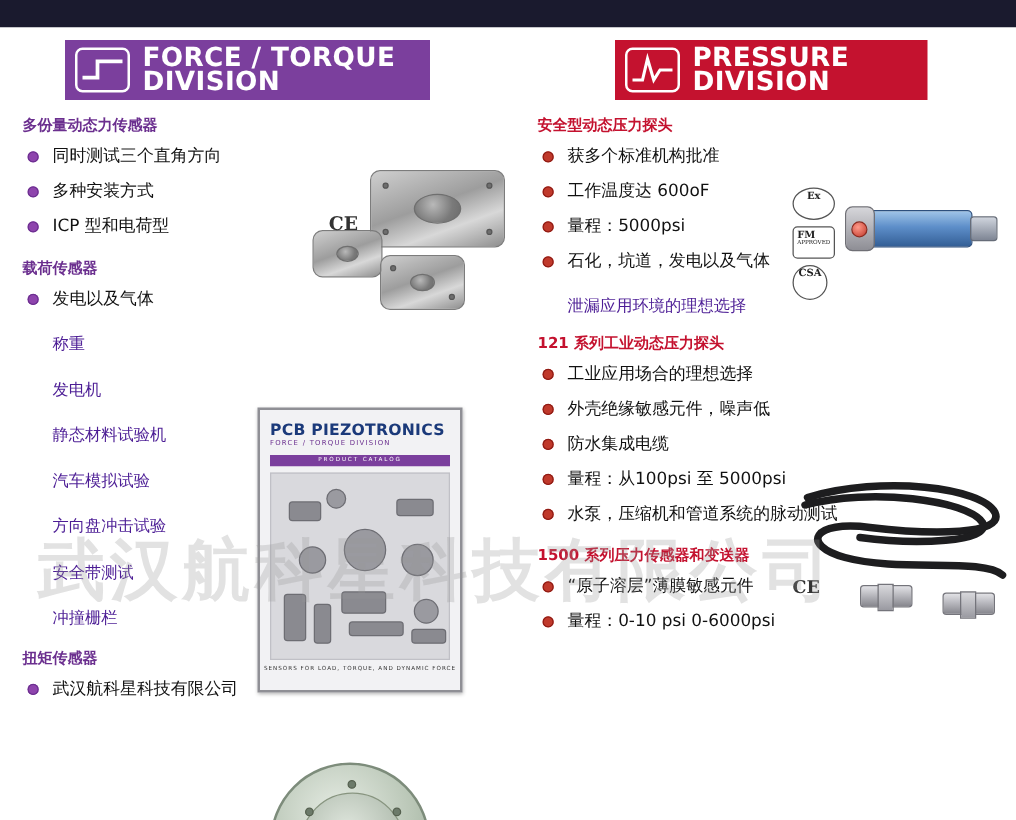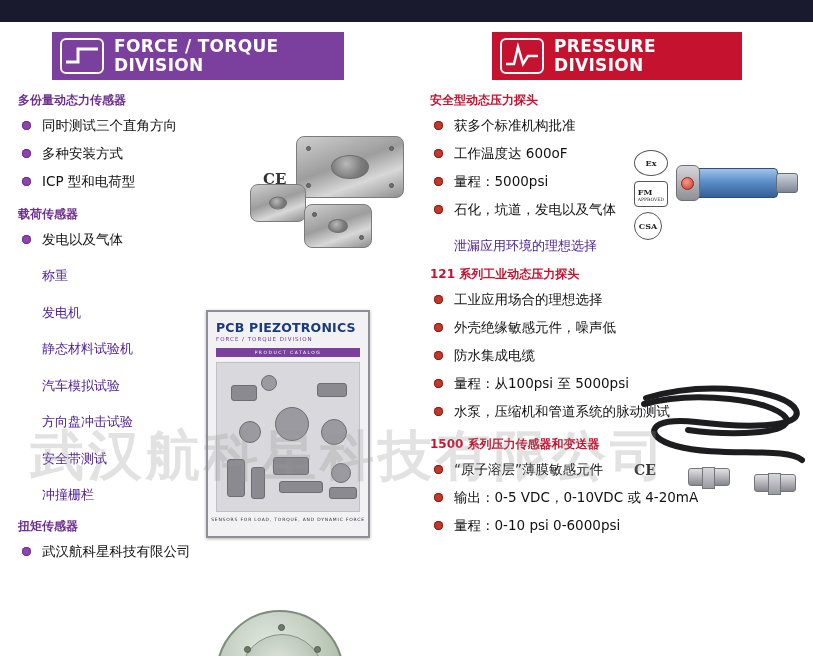--- a/index.html
+++ b/index.html
@@ -19,21 +19,21 @@
     position:absolute; height:48px; display:flex; align-items:center;
     padding-left:8px; color:#ffffff;
   }
   .banner.ft { left:52px; top:10px; width:292px; background:#7b3f9d; }
   .banner.pr { left:492px; top:10px; width:250px; background:#c4122f; }
   .banner .logo {
     width:44px; height:36px; border:2px solid #ffffff; border-radius:6px;
     margin-right:10px; flex:none; position:relative; background:transparent;
   }
   .banner .logo svg { position:absolute; left:0; top:0; }
-  .banner .btext { font-weight:bold; font-size:17px; line-height:19px; letter-spacing:0.3px; }
+  .banner .btext { font-weight:bold; font-size:21px; line-height:19px; letter-spacing:0.3px; }
   .banner .btext .l2 { display:block; }
 
   
   .col-left { position:absolute; left:18px; top:70px; width:420px; }
   .col-right { position:absolute; left:430px; top:70px; width:380px; }
 
   h2.sec {
     font-size:12px; font-weight:bold; margin:0 0 8px 0;
     font-family:"DejaVu Sans","Liberation Sans",sans-serif;
   }
@@ -78,21 +78,21 @@
     position:absolute; width:5px; height:5px; border-radius:50%;
     background:#6e6e6e; border:1px solid #565656;
   }
   .ce-mark {
     position:absolute; left:21px; top:48px; font-size:15px; font-weight:bold;
     color:#333; font-family:"DejaVu Serif","Liberation Serif",serif;
   }
 
   
   .catalog {
-    position:absolute; left:206px; top:288px; width:164px; height:228px;
+    position:absolute; left:206px; top:304px; width:164px; height:228px;
     background:#f2f2f4; border:2px solid #8f8f95;
     box-shadow:0 1px 3px rgba(0,0,0,0.3);
     overflow:hidden;
   }
   .catalog .cat-head { padding:8px 6px 2px 8px; }
   .catalog .cat-logo { font-size:12.5px; font-weight:bold; color:#1b3a7a; letter-spacing:0.2px; }
   .catalog .cat-sub { font-size:5.5px; color:#6b2f8f; letter-spacing:1px; margin-top:1px; }
   .catalog .cat-band {
     margin:4px 8px 0 8px; height:9px; background:#7b3f9d;
     color:#fff; font-size:4.5px; letter-spacing:1.5px;
@@ -143,21 +143,21 @@
     border:1px solid #8c2a1f;
   }
   .probe .tail {
     position:absolute; left:100px; top:21px; width:22px; height:20px; border-radius:3px;
     background:linear-gradient(180deg,#cfd4dd,#7e8594); border:1px solid #666c78;
   }
 
   .certs { position:absolute; left:634px; top:128px; width:40px; }
   .cert {
     width:34px; height:26px; margin-bottom:5px;
-    display:flex; align-items:center; justify-content:center;
+    display:flex; align-items:flex-start; justify-content:center;
     font-size:8px; font-weight:bold; color:#222;
     border:1.5px solid #555; border-radius:4px; background:#fff;
     font-family:"DejaVu Serif","Liberation Serif",serif;
   }
   .cert.oval { border-radius:50%/50%; }
   .cert.circ { border-radius:50%; width:28px; height:28px; }
   .cert .tiny { display:block; font-size:4.5px; font-weight:normal; text-align:center; }
 
   
   .cable { position:absolute; left:636px; top:362px; width:176px; height:118px; }
@@ -254,21 +254,20 @@
       <li><span>工业应用场合的理想选择</span></li>
       <li><span>外壳绝缘敏感元件，噪声低</span></li>
       <li><span>防水集成电缆</span></li>
       <li><span>量程：从100psi 至 5000psi</span></li>
       <li><span>水泵，压缩机和管道系统的脉动测试</span></li>
     </ul>
 
     <h2 class="sec red" style="margin-top:16px;">1500 系列压力传感器和变送器</h2>
     <ul class="bul reddot">
       <li><span>“原子溶层”薄膜敏感元件</span></li>
-      <li><span>输出：0-5 VDC，0-10VDC 或 4-20mA</span></li>
       <li><span>量程：0-10 psi    0-6000psi</span></li>
     </ul>
   </div>
 
   <div class="img-forcegroup">
     <div class="puck" style="left:54px; top:14px; width:108px; height:62px;">
       <div class="hole" style="width:38px; height:24px;"></div>
       <div class="screw" style="left:9px; top:9px;"></div>
       <div class="screw" style="right:9px; top:9px;"></div>
       <div class="screw" style="left:9px; bottom:9px;"></div>

